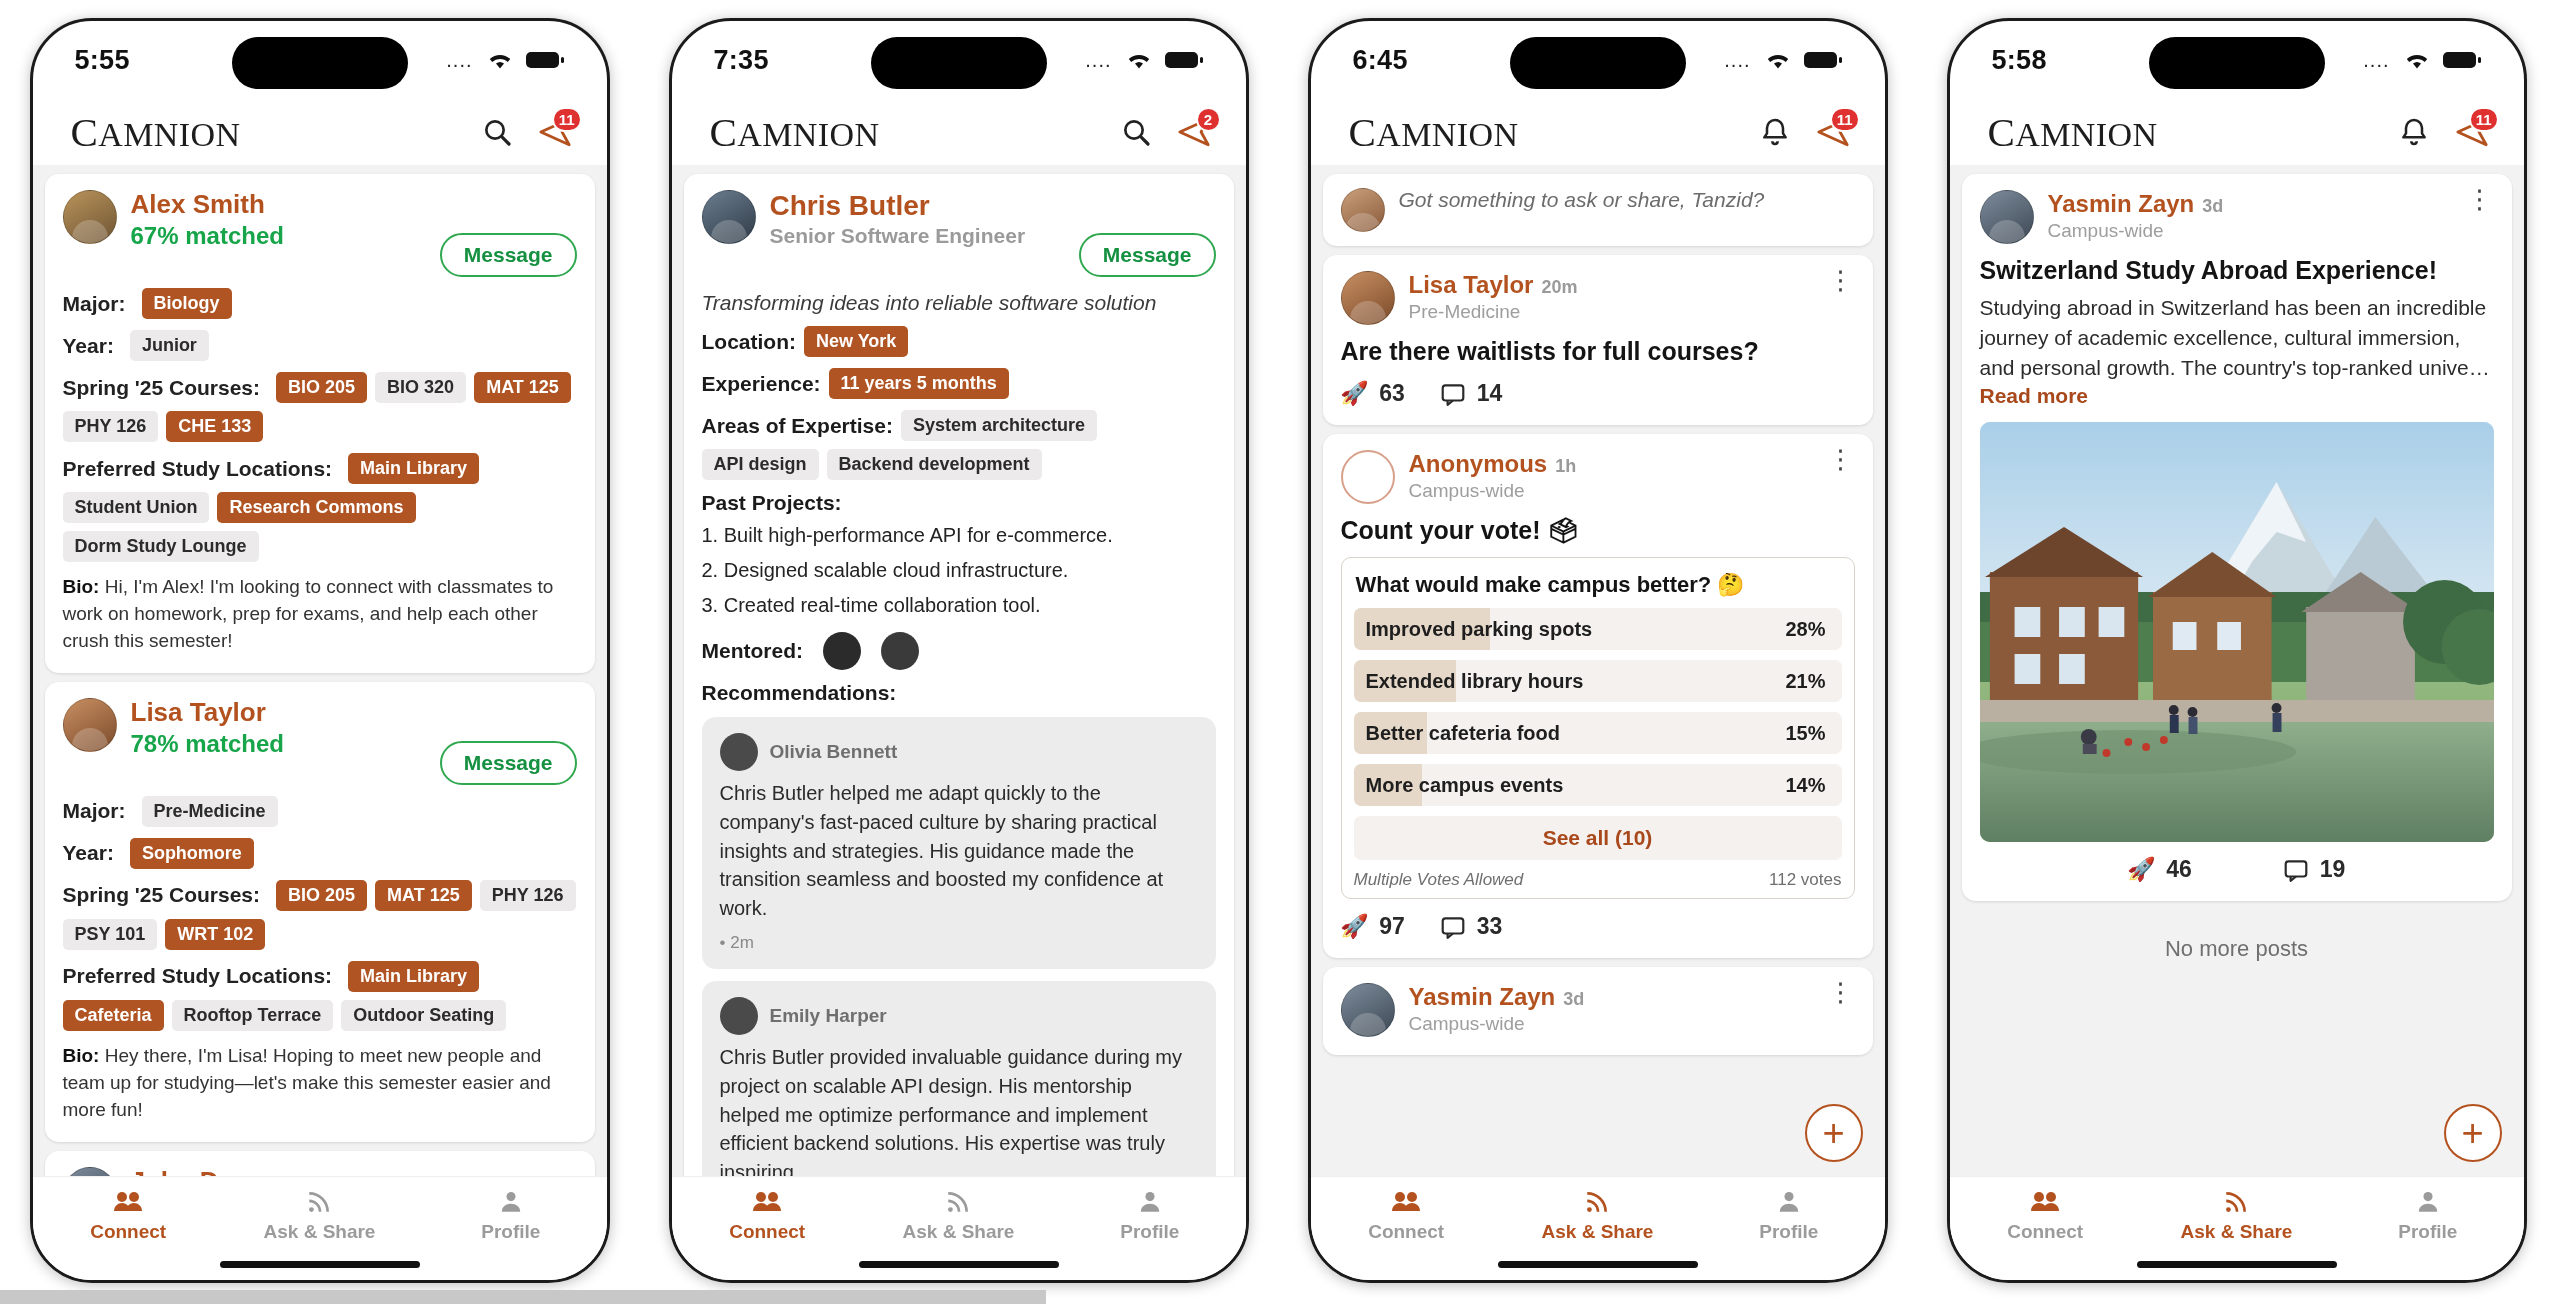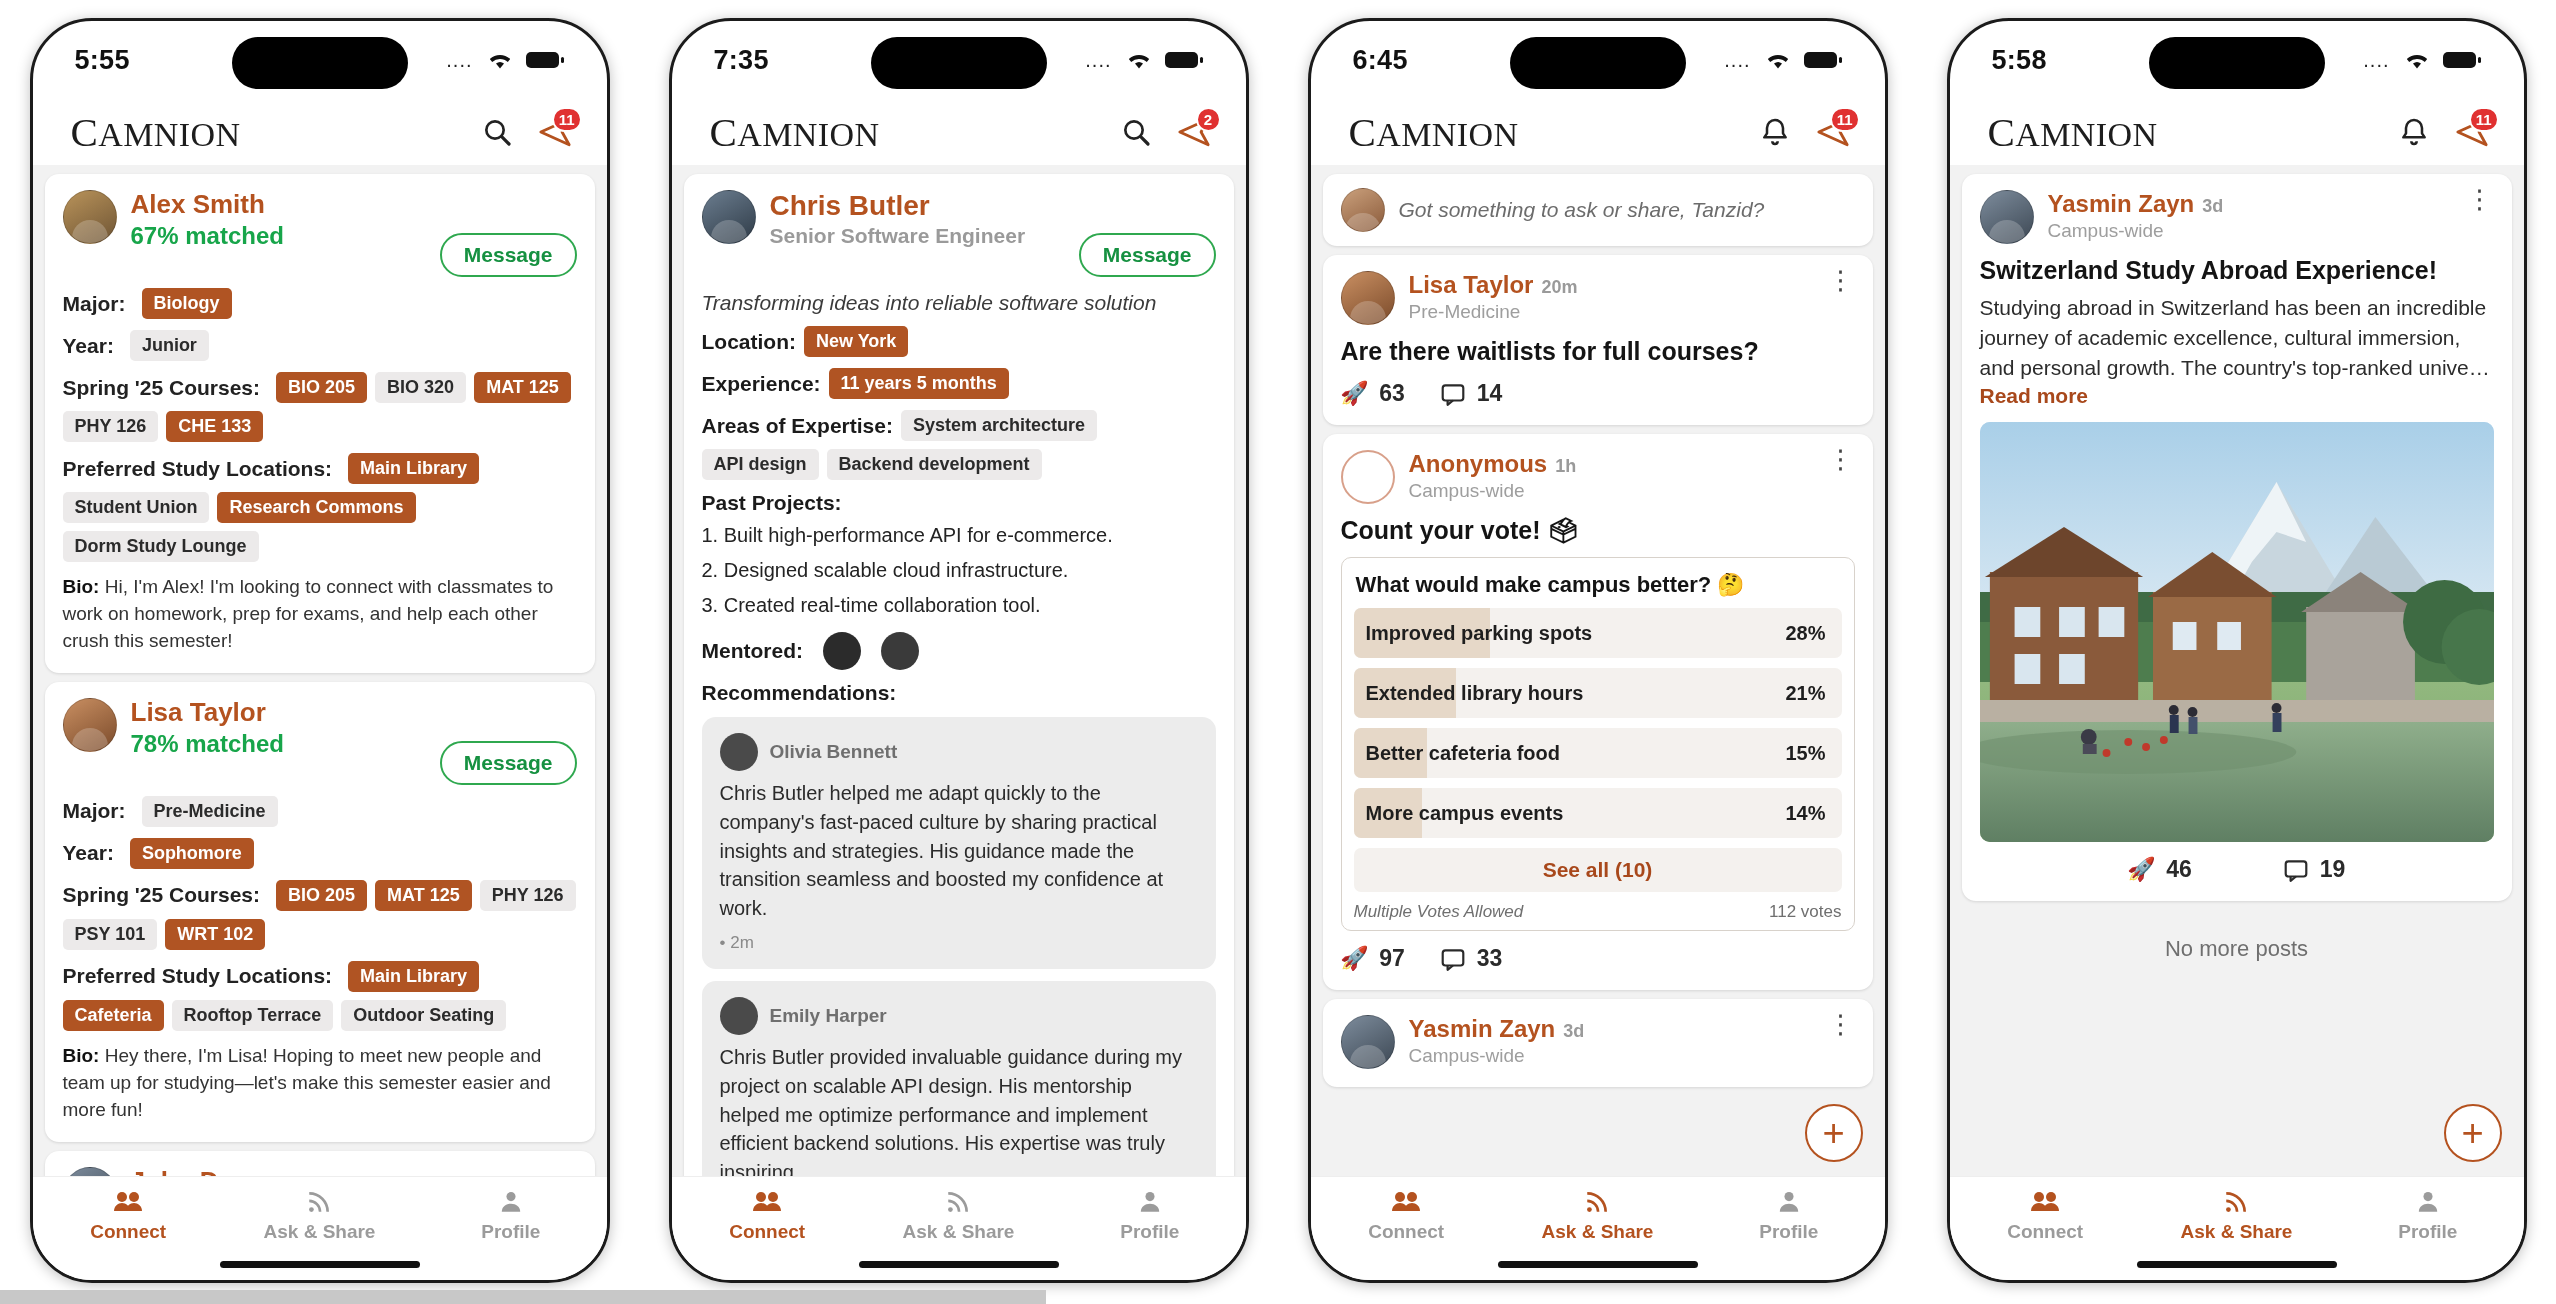--- a/index.html
+++ b/index.html
@@ -130,40 +130,40 @@
     background: #ececec; border-radius: 14px; padding: 16px 18px;
     margin-top: 12px;
   }
   .rec-head { display: flex; align-items: center; gap: 12px; }
   .rec-av { width: 38px; height: 38px; border-radius: 50%; background: #4a4a4a; flex: 0 0 38px; }
   .rec-name { font-size: 19px; color: #6f6f6f; font-weight: 600; }
   .rec-text { font-size: 20px; color: #2b2b2b; line-height: 1.44; margin-top: 8px; }
   .rec-time { font-size: 17px; color: #8a8a8a; margin-top: 10px; }
   
   .composer {
-    display: flex; align-items: center; gap: 14px;
+    display: flex; align-items: flex-start; gap: 14px;
     background: #fff; border-radius: 14px; margin: 9px 12px; padding: 14px 18px;
     box-shadow: 0 1px 3px rgba(0,0,0,.12);
   }
   .composer .avatar { width: 44px; height: 44px; flex: 0 0 44px; }
   .composer-text { font-size: 21px; color: #6c6c6c; font-style: italic; }
   .post-head { display: flex; align-items: flex-start; gap: 14px; }
   .post-name { font-size: 24px; font-weight: 700; color: #b4521f; }
   .post-name .time { font-size: 18px; color: #9a9a9a; font-weight: 600; margin-left: 8px; }
   .post-scope { font-size: 19px; color: #9e9e9e; margin-top: 2px; }
   .kebab { margin-left: auto; font-size: 26px; color: #444; line-height: .7; letter-spacing: 1px; }
   .post-title { font-size: 25px; font-weight: 700; color: #141414; margin-top: 12px; }
   .post-stats { display: flex; align-items: center; gap: 34px; margin-top: 14px; }
   .stat { display: flex; align-items: center; gap: 10px; font-size: 23px; font-weight: 700; color: #2a2a2a; }
   .poll {
     border: 1px solid #d8d2cb; border-radius: 10px; margin-top: 12px; padding: 12px 12px 8px 12px;
   }
   .poll-q { font-size: 22px; font-weight: 700; color: #141414; padding: 2px 2px 10px 2px; }
   .poll-opt {
-    position: relative; height: 50px; border-radius: 7px; background: #f4f1ee;
+    position: relative; height: 42px; border-radius: 7px; background: #f4f1ee;
     margin-bottom: 10px; overflow: hidden; display: flex; align-items: center;
   }
   .poll-fill { position: absolute; left: 0; top: 0; bottom: 0; background: #e6d8c8; }
   .poll-opt-label { position: relative; font-size: 20px; color: #1e1e1e; font-weight: 600; padding-left: 12px; }
   .poll-pct { position: relative; margin-left: auto; font-size: 20px; font-weight: 700; color: #1e1e1e; padding-right: 16px; }
   .poll-seeall { text-align: center; font-size: 21px; font-weight: 700; color: #a8481b; background:#f4f1ee; border-radius: 7px; padding: 10px 0; }
   .poll-foot { display: flex; margin-top: 10px; font-size: 17px; color: #6f6f6f; font-style: italic; }
   .poll-foot .right { margin-left: auto; font-style: normal; }
   .fab {
     position: absolute; right: 22px; bottom: 14px;

